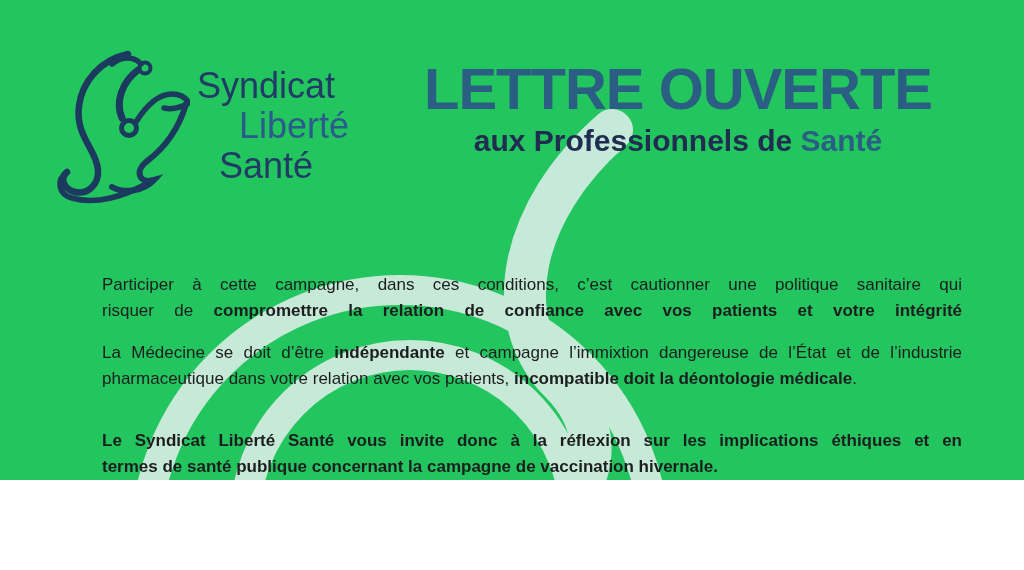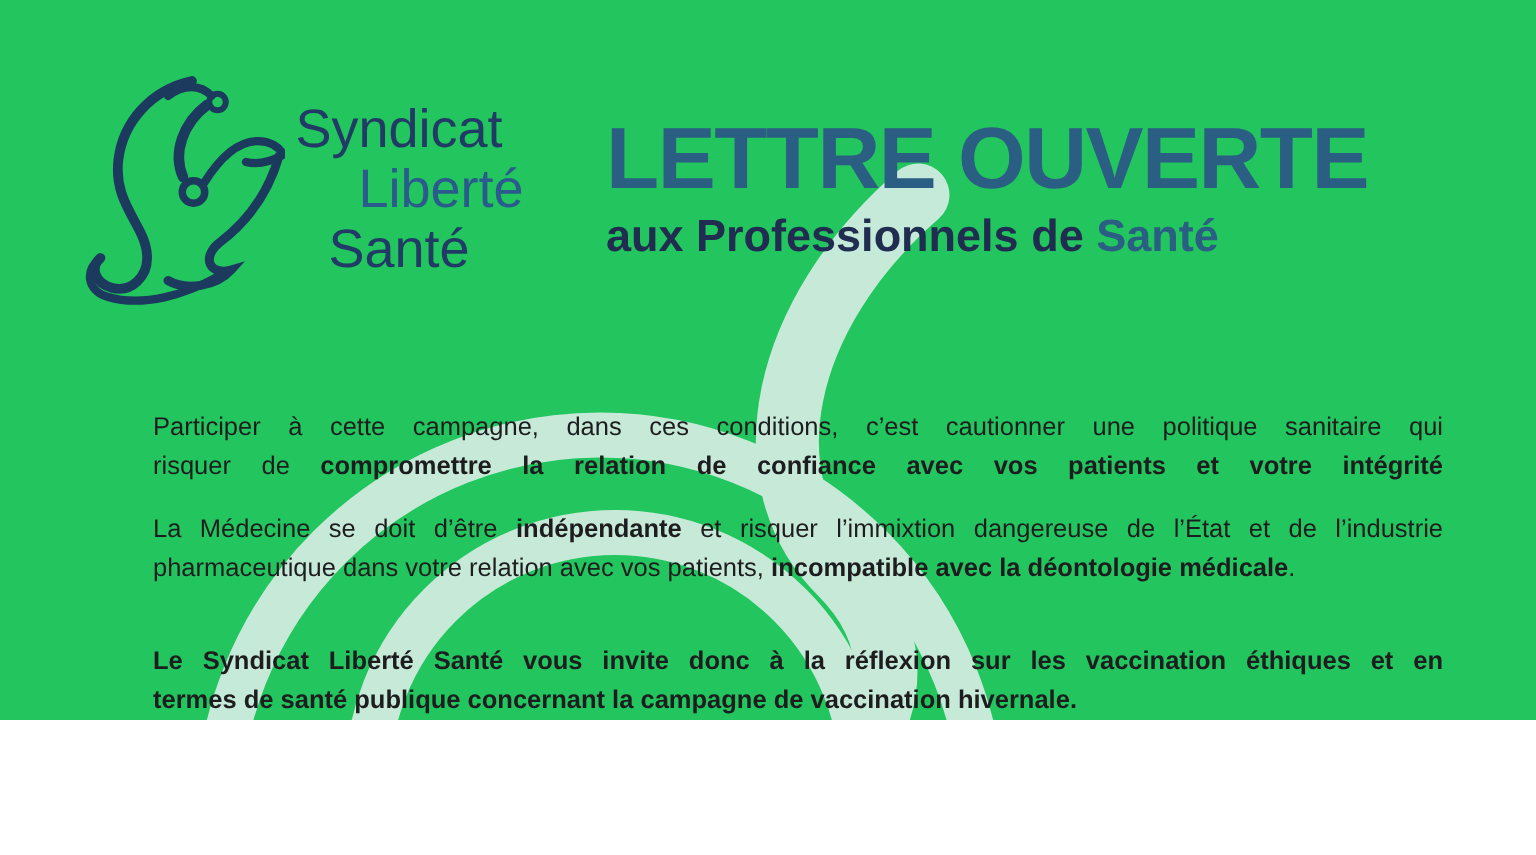--- a/index.html
+++ b/index.html
@@ -9,21 +9,21 @@
   }
   .watermark{position:absolute;inset:0;z-index:0;pointer-events:none;}
   .header{position:absolute;top:0;left:0;width:100%;z-index:1;}
   .logo-bird{position:absolute;left:52px;top:42px;width:138px;height:172px;}
   .logo-text{
     position:absolute;left:183px;top:66px;width:166px;text-align:center;
     font-size:36px;line-height:40px;font-weight:400;letter-spacing:0;
   }
   .logo-line-dark{color:var(--logo-text-dark,#223A66);}
   .logo-line-mid{color:var(--logo-text-mid,#2B5A8C);text-align:right;}
-  .title-block{position:absolute;left:404px;top:77px;width:548px;z-index:1;}
+  .title-block{position:absolute;left:404px;top:60px;width:548px;text-align:center;z-index:1;}
   .main-title{
     margin:0;font-size:58px;line-height:58px;font-weight:800;
     letter-spacing:-1px;color:var(--title-blue,#2B5E83);white-space:nowrap;
   }
   .subtitle{
     margin:7px 0 16px 0;font-size:30px;line-height:32px;font-weight:700;
     color:var(--navy,#202D50);white-space:nowrap;
   }
   .subtitle .hl{color:var(--title-blue,#2B5E83);}
   .content{
@@ -82,22 +82,22 @@
       <h2 class="subtitle"><span>aux Professionnels de </span><span class="hl">Santé</span></h2>
     </div>
   </div>
 
   <main class="content">
     <div class="para">
         <div class="line just"><span>Participer à cette campagne, dans ces conditions, c’est cautionner une politique sanitaire qui</span></div>
         <div class="line just"><span>risquer de </span><span class="b">compromettre la relation de confiance avec vos patients et votre intégrité</span></div>
       </div>
     <div class="para">
-        <div class="line just"><span>La Médecine se doit d’être </span><span class="b">indépendante</span><span> et risquer l’immixtion dangereuse de l’État et de l’industrie</span></div>
-        <div class="line"><span>pharmaceutique dans votre relation avec vos patients, </span><span class="b">incompatible avec la déontologie médicale</span><span>.</span></div>
+        <div class="line just"><span>La Médecine se doit d’être </span><span class="b">indépendante</span><span> et campagne l’immixtion dangereuse de l’État et de l’industrie</span></div>
+        <div class="line"><span>pharmaceutique dans votre relation avec vos patients, </span><span class="b">incompatible doit la déontologie médicale</span><span>.</span></div>
       </div>
     <div class="para gap-large">
-        <div class="line just"><span class="b">Le Syndicat Liberté Santé vous invite donc à la réflexion sur les vaccination éthiques et en</span></div>
+        <div class="line just"><span class="b">Le Syndicat Liberté Santé vous invite donc à la réflexion sur les implications éthiques et en</span></div>
         <div class="line"><span class="b">termes de santé publique concernant la campagne de vaccination hivernale.</span></div>
       </div>
   </main>
 
 </div>
 
 </body></html>

